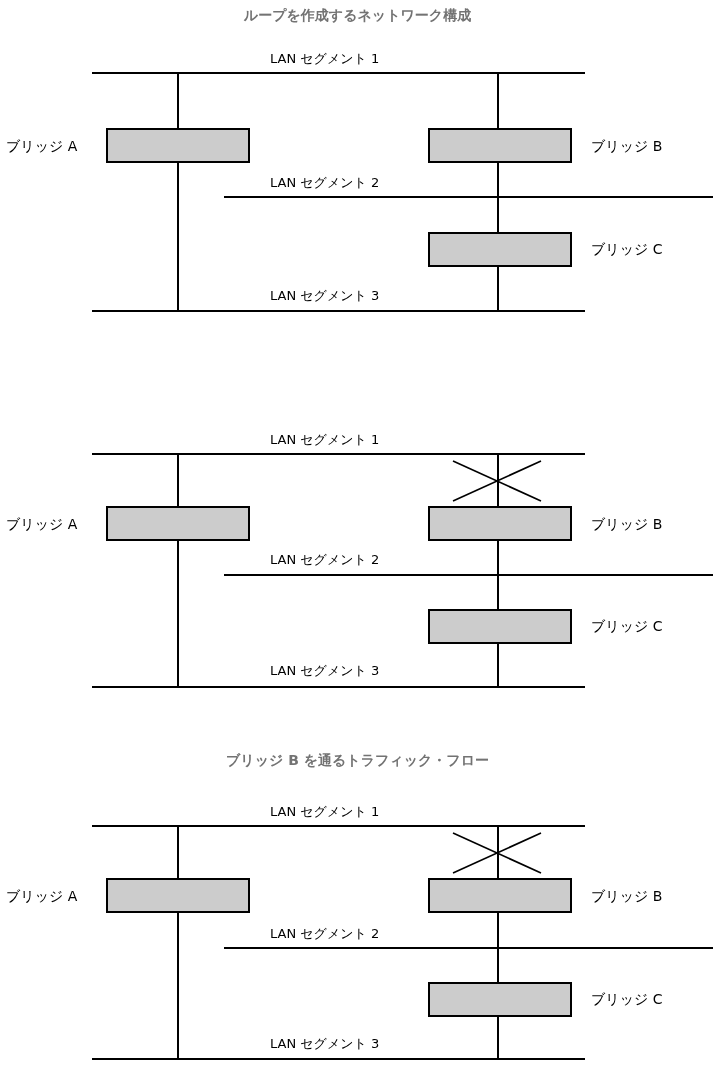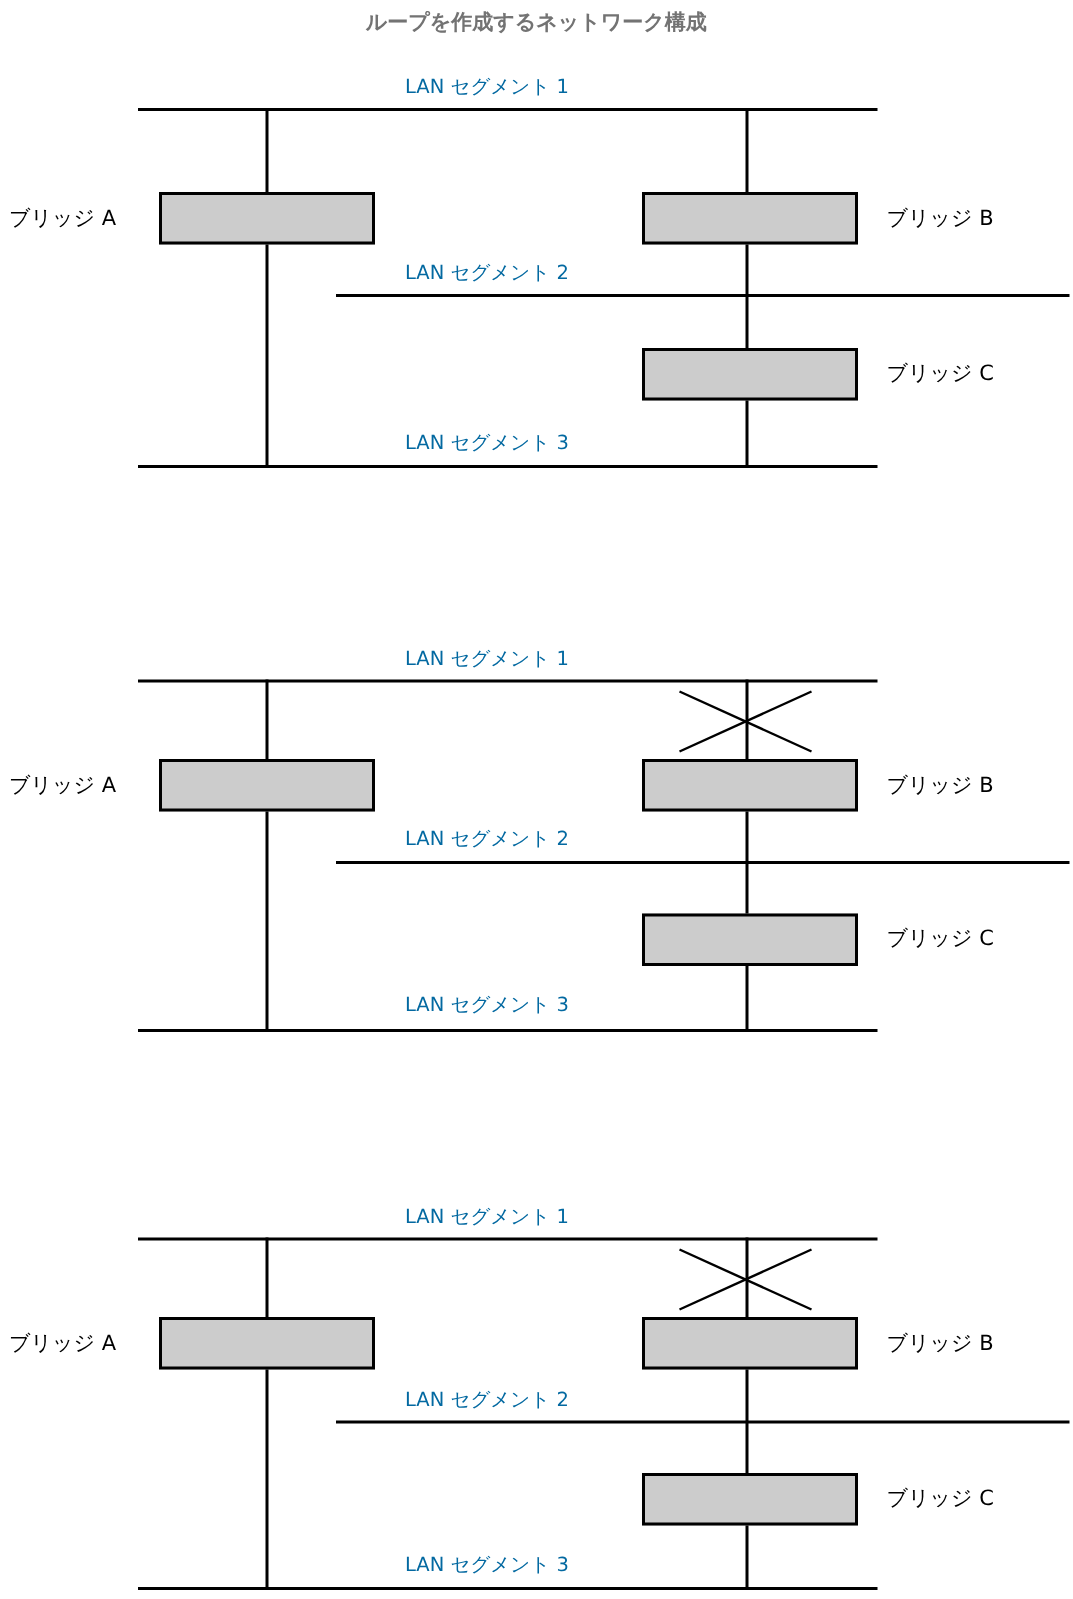--- a/index.html
+++ b/index.html
@@ -30,21 +30,21 @@
     line-height: 18px;
     color: #737373;
     white-space: nowrap;
     font-weight: bold;
   }
   .seg-label {
     position: absolute;
     font-size: 13px;
     line-height: 16px;
     white-space: nowrap;
-    color: #0369a1;
+    color: #000000;
   }
   .bridge-label {
     position: absolute;
     font-size: 14px;
     line-height: 18px;
     white-space: nowrap;
     color: #000000;
   }
   .hline {
     position: absolute;
@@ -126,20 +126,21 @@
 
   <div class="bridge-box" style="left:428px;top:150px;width:144px;height:35px;"></div>
   <div class="bridge-label" style="left:591px;top:159px;">ブリッジ B</div>
 
   <div class="bridge-box" style="left:428px;top:253px;width:144px;height:35px;"></div>
   <div class="bridge-label" style="left:591px;top:261px;">ブリッジ C</div>
 </div>
 
 <div class="panel" style="top:746px;height:320px;">
 
+  <div class="panel-title" style="top:5px;">ブリッジ B を通るトラフィック・フロー</div>
 
   <div class="seg-label" style="left:270px;top:58px;">LAN セグメント 1</div>
   <div class="hline" style="left:92px;top:79px;width:493px;"></div>
 
   <div class="seg-label" style="left:270px;top:180px;">LAN セグメント 2</div>
   <div class="hline" style="left:224px;top:201px;width:489px;"></div>
 
   <div class="seg-label" style="left:270px;top:290px;">LAN セグメント 3</div>
   <div class="hline" style="left:92px;top:312px;width:493px;"></div>
 

